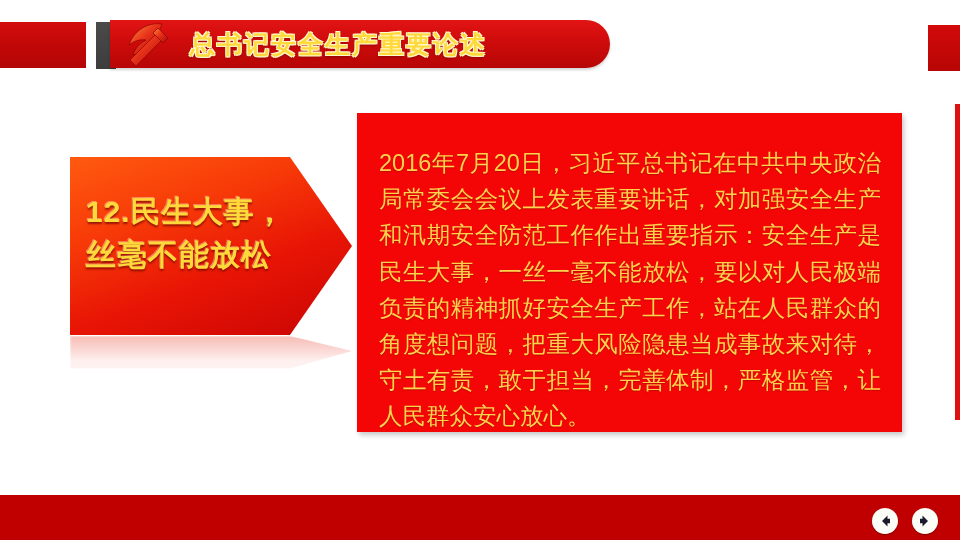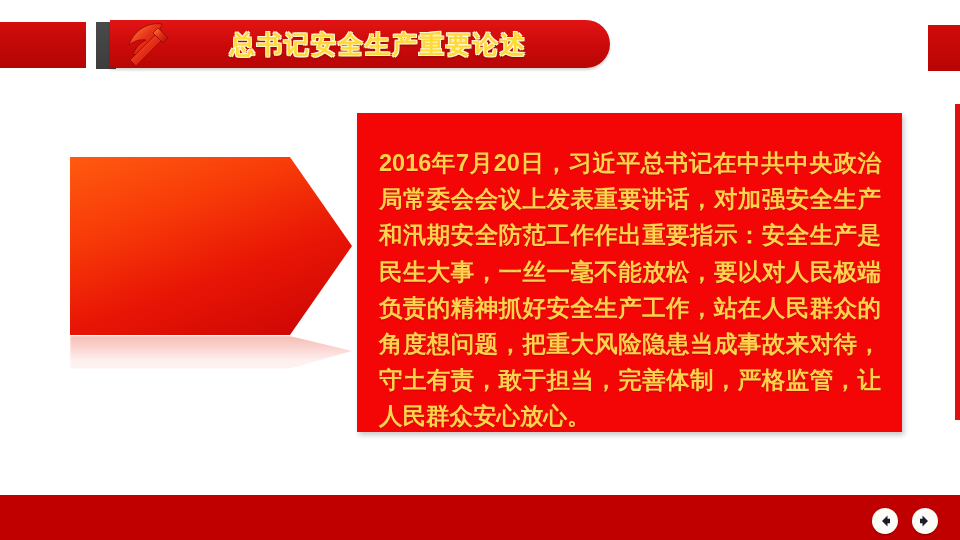--- a/index.html
+++ b/index.html
@@ -50,21 +50,20 @@
     align-items: center;
     font-size: 25px;
     font-weight: bold;
     letter-spacing: 2px;
     color: #ffd83a;
     text-shadow:
       -1px -1px 0 #fff8d0, 1px -1px 0 #fff8d0,
       -1px 1px 0 #fff8d0, 1px 1px 0 #fff8d0,
       0 2px 3px rgba(90,0,0,0.55);
     white-space: nowrap;
-    margin-left: 40px;
   }
   .emblem {
     position: absolute;
     left: 118px; top: 16px;
     width: 58px; height: 56px;
   }
 
   
   .corner-block {
     position: absolute;
@@ -130,21 +129,21 @@
     left: 357px; top: 113px;
     width: 545px; height: 319px;
     background: #f50606;
     box-shadow: 2px 3px 5px rgba(0,0,0,0.22);
   }
   .panel-text {
     position: absolute;
     left: 22px; top: 32px;
     width: 502px;
     font-size: 23.5px;
-    font-weight: bold;
+    font-weight: normal;
     line-height: 1.54;
     color: #ffd24d;
     letter-spacing: 0px;
     text-align: justify;
     text-shadow: 0 1px 1px rgba(130,10,0,0.45);
   }
 
   
   .bottom-bar {
     position: absolute;
@@ -213,20 +212,24 @@
   </div>
 
   <div class="hdr-title">总书记安全生产重要论述</div>
 
   <div class="corner-block"></div>
   <div class="right-stripe"></div>
 
   <div class="arrow-wrap">
     <div class="arrow-outline"></div>
     <div class="arrow-shape"></div>
+    <div class="arrow-text">
+      <div>12.民生大事，</div>
+      <div>丝毫不能放松</div>
+    </div>
   </div>
   <div class="arrow-reflect"></div>
 
   <div class="panel">
     <div class="panel-text">2016年7月20日，习近平总书记在中共中央政治局常委会会议上发表重要讲话，对加强安全生产和汛期安全防范工作作出重要指示：安全生产是民生大事，一丝一毫不能放松，要以对人民极端负责的精神抓好安全生产工作，站在人民群众的角度想问题，把重大风险隐患当成事故来对待，守土有责，敢于担当，完善体制，严格监管，让人民群众安心放心。</div>
   </div>
 
   <div class="bottom-bar"></div>
 
 

